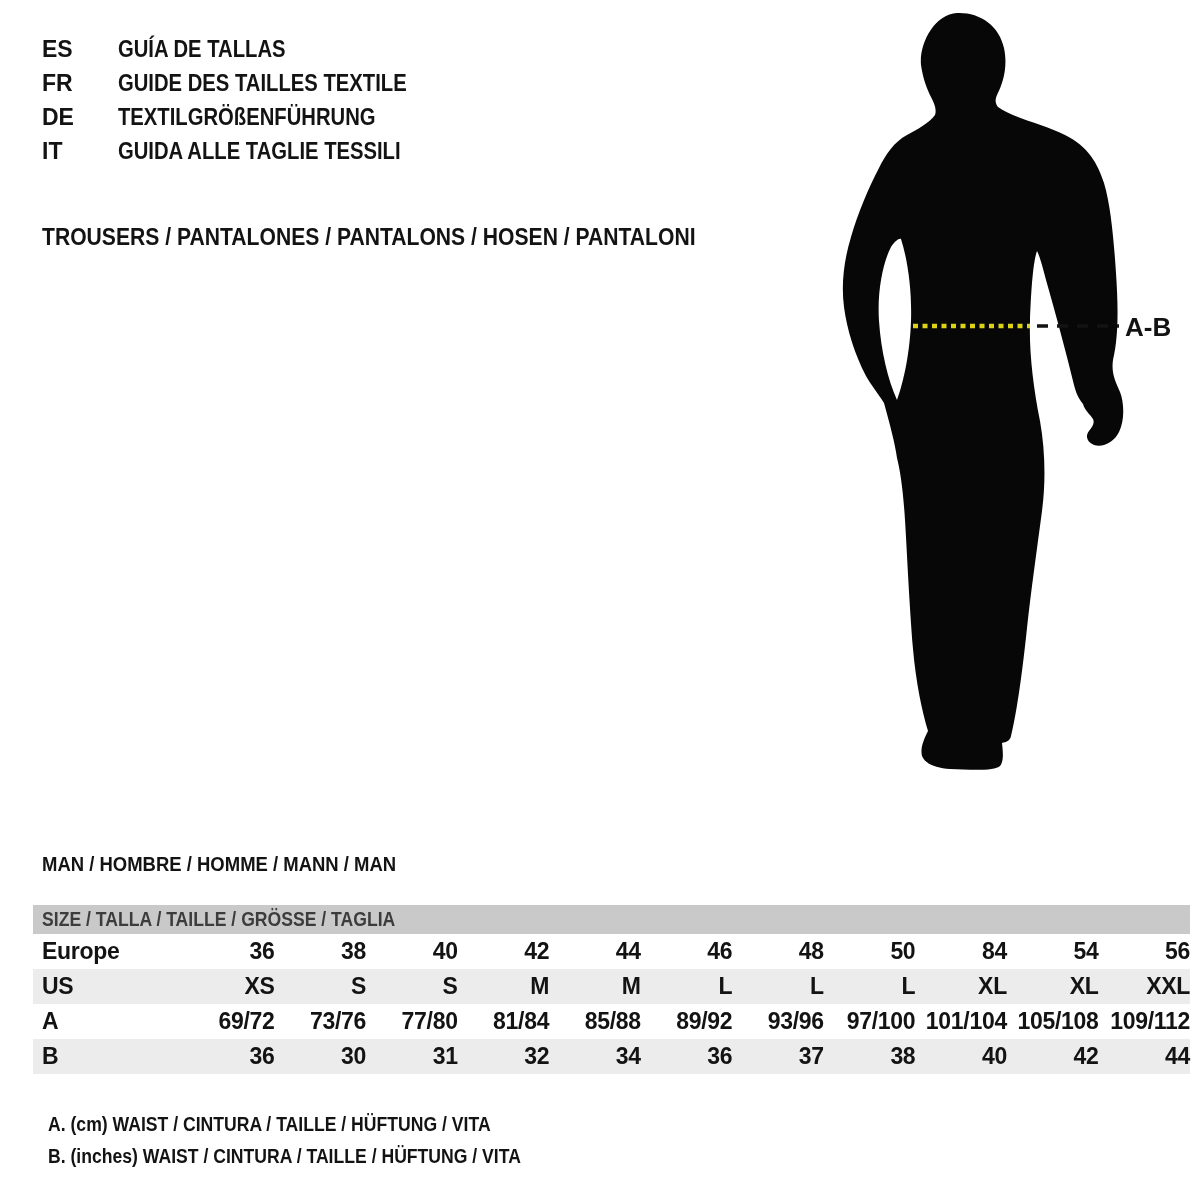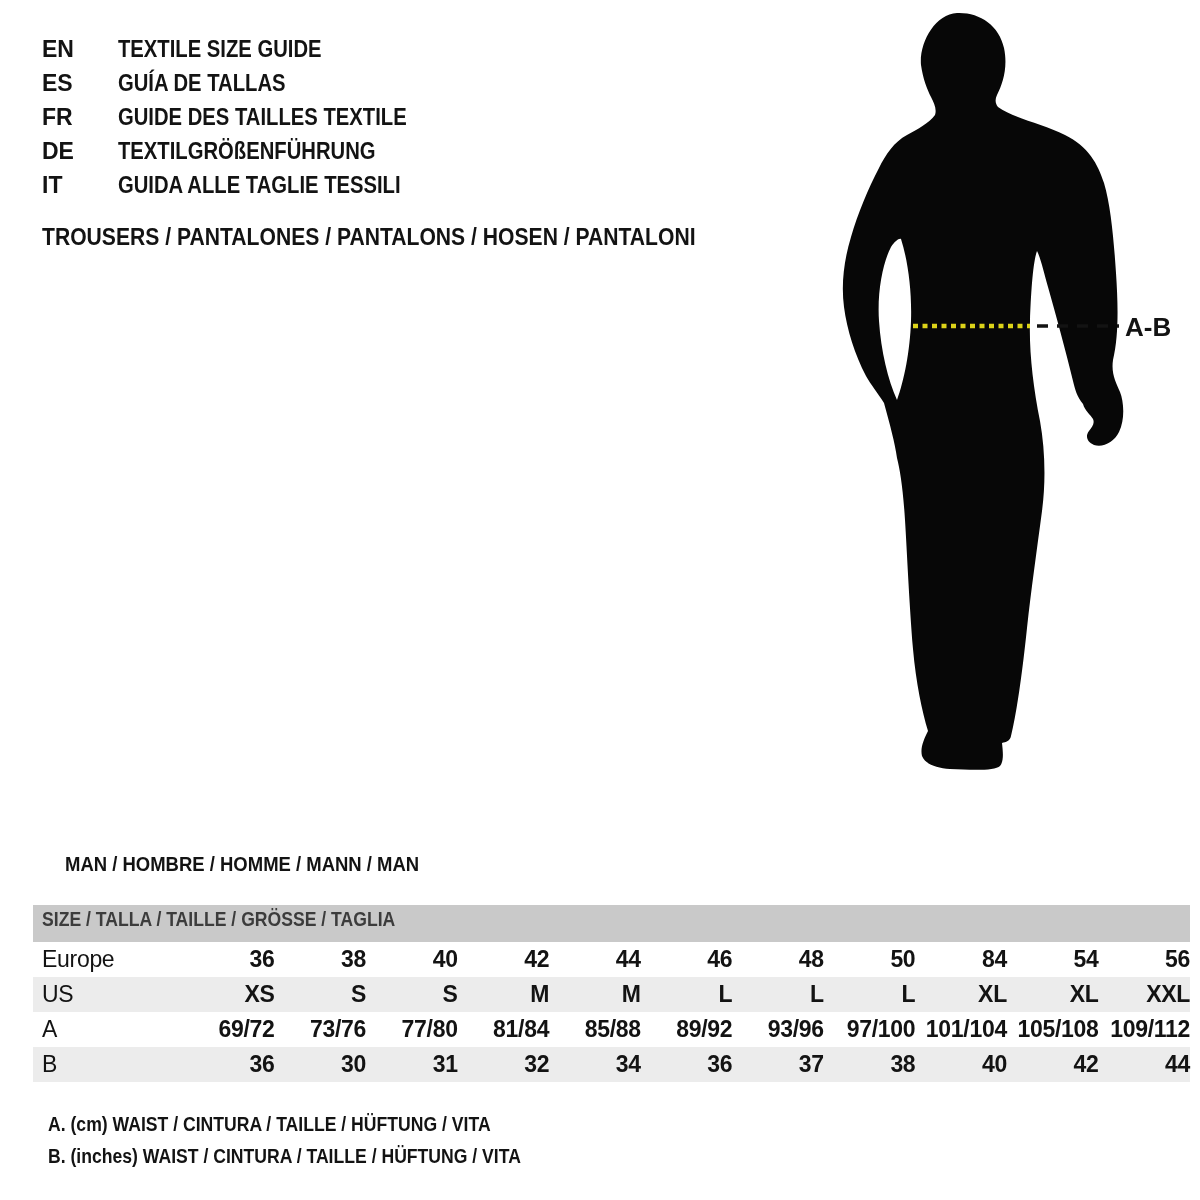--- a/index.html
+++ b/index.html
@@ -15,47 +15,43 @@
   .lang-code{width:76px;flex:0 0 76px;}
 
   
   .category{position:absolute;left:42px;top:222px;font-size:24px;font-weight:bold;line-height:30px;}
 
   
   .figure-svg{position:absolute;left:810px;top:0;width:390px;height:800px;}
   .ab-text{font-family:"Liberation Sans","DejaVu Sans",sans-serif;font-size:26px;font-weight:bold;fill:#131313;}
 
   
-  .man-heading{position:absolute;left:42px;top:851px;font-size:21px;font-weight:bold;line-height:26px;margin-left:23px;}
+  .man-heading{position:absolute;left:42px;top:851px;font-size:21px;font-weight:bold;line-height:26px;}
 
   
   .size-table{position:absolute;left:33px;top:905px;width:1157px;}
-  .thead{height:37px;line-height:29px;background:#c9c9c9;color:#3c3c3c;
+  .thead{height:29px;line-height:29px;background:#c9c9c9;color:#3c3c3c;
          font-size:20px;font-weight:bold;padding-left:9px;box-sizing:border-box;}
   .trow{display:grid;grid-template-columns:150px repeat(11,1fr);height:35px;line-height:35px;
         font-size:23px;font-weight:bold;letter-spacing:-0.3px;}
   .trow.alt{background:#ececec;gap:24px;}
-  .row-label{text-align:left;padding-left:9px;font-weight:normal;}
+  .row-label{text-align:left;padding-left:9px;font-weight:bold;}
   .cell{text-align:right;}
 
   
   .note{position:absolute;left:42px;font-size:20px;font-weight:bold;line-height:24px;margin-left:6px;}
   .note-a{top:1112px;}
   .note-b{top:1144px;}
 </style>
 </head>
 <body>
 
 <div class="canvas">
 
   <div class="lang-list">
-    <div class="lang-row">
-      <span class="lang-code">EN</span>
-      <span class="condensed">TEXTILE SIZE GUIDE</span>
-    </div>
     <div class="lang-row">
       <span class="lang-code">ES</span>
       <span class="condensed">GUÍA DE TALLAS</span>
     </div>
     <div class="lang-row">
       <span class="lang-code">FR</span>
       <span class="condensed">GUIDE DES TAILLES TEXTILE</span>
     </div>
     <div class="lang-row">
       <span class="lang-code">DE</span>

